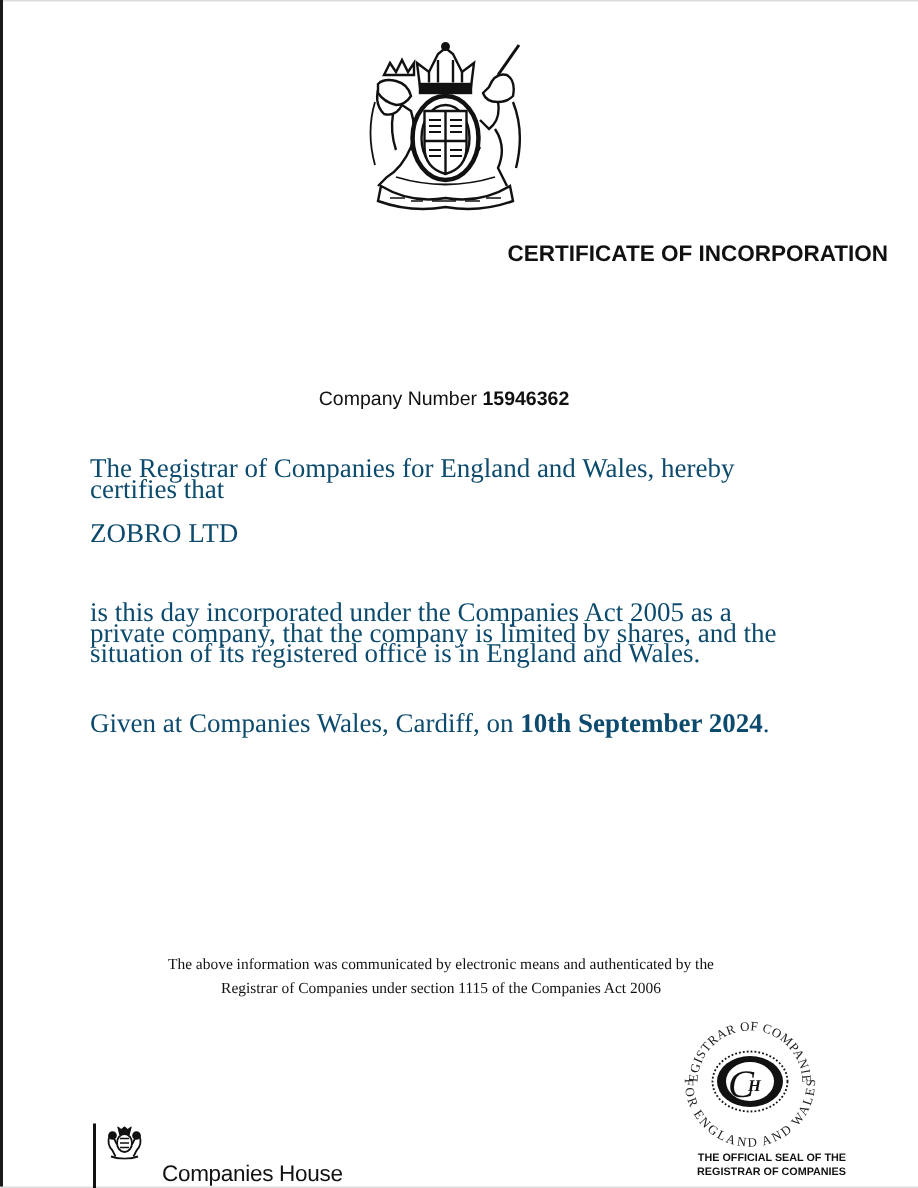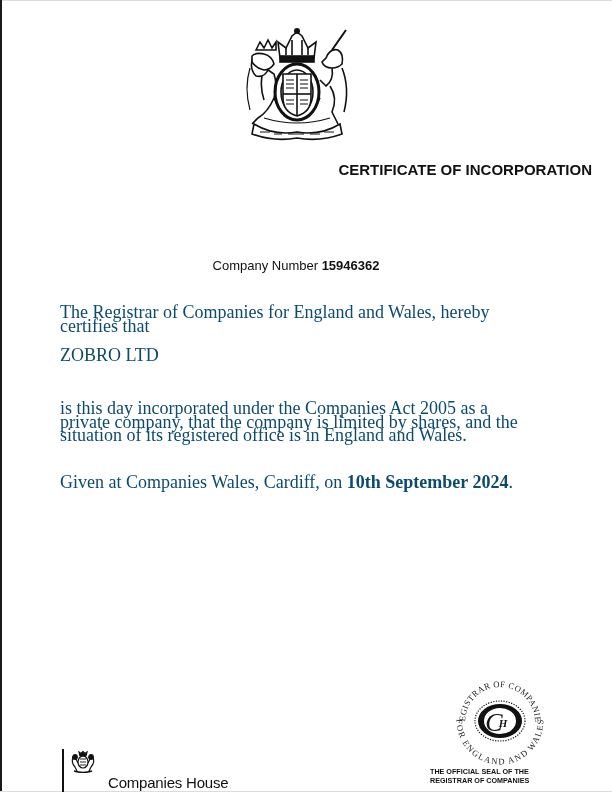--- a/index.html
+++ b/index.html
@@ -22,21 +22,21 @@
     .p1 { top: 306px; }
     .p2 { top: 339px; margin-top: 10px; }
     .p3 { top: 402px; }
     .p4 { top: 476px; }
     .para b { font-weight: bold; font-family: Liberation Serif, serif; }
 
     .footer-note { position: absolute; left: 90px; width: 408px; top: 636px; text-align: center;
                    font-size: 10.3px; line-height: 16px; color: #111; }
 
     .seal { position: absolute; left: 455px; top: 675px; width: 90px; height: 90px; }
-    .seal-caption { position: absolute; left: 430px; width: 134px; top: 767px; text-align: left;
+    .seal-caption { position: absolute; left: 430px; width: 134px; top: 767px; text-align: right;
                     font-family: "Liberation Sans", sans-serif; font-weight: bold; font-size: 7.2px; line-height: 9px; color: #111; }
 
     .ch-logo { position: absolute; left: 62px; top: 749px; height: 43px; }
     .ch-bar { position: absolute; left: 0; top: 0; width: 1.5px; height: 43px; background: #111; }
     .ch-crest { position: absolute; left: 8px; top: 2px; width: 26px; height: 22px; }
     .ch-text { position: absolute; left: 7px; top: 25px; font-family: "Liberation Sans", sans-serif;
                font-size: 15px; color: #111; white-space: nowrap; letter-spacing: -0.2px; margin-left: 39px; }
   </style>
 </head>
 <body>
@@ -85,20 +85,22 @@
   <span>Company Number</span>
   <b>15946362</b>
 </div>
 
 <div class="para p1">The Registrar of Companies for England and Wales, hereby certifies that</div>
 <div class="para p2">ZOBRO LTD</div>
 <div class="para p3">is this day incorporated under the Companies Act 2005 as a private company, that the company is limited by shares, and the situation of its registered office is in England and Wales.</div>
 <div class="para p4"><span>Given at Companies Wales, Cardiff, on</span> <b>10th September 2024</b><span>.</span></div>
 
 <div class="footer-note">
+  <div>The above information was communicated by electronic means and authenticated by the</div>
+  <div>Registrar of Companies under section 1115 of the Companies Act 2006</div>
 </div>
 
 <svg class="seal" viewBox="0 0 90 90">
   <defs>
     <path id="arcTop" d="M10 47 A35 35 0 0 1 80 47"></path>
     <path id="arcBot" d="M8 46 A37 37 0 0 0 82 46"></path>
   </defs>
   <text font-family="Liberation Serif, serif" font-size="8.6" fill="#222" letter-spacing="0.4">
     <textPath href="#arcTop" startOffset="50%" text-anchor="middle">REGISTRAR OF COMPANIES</textPath>
   </text>

